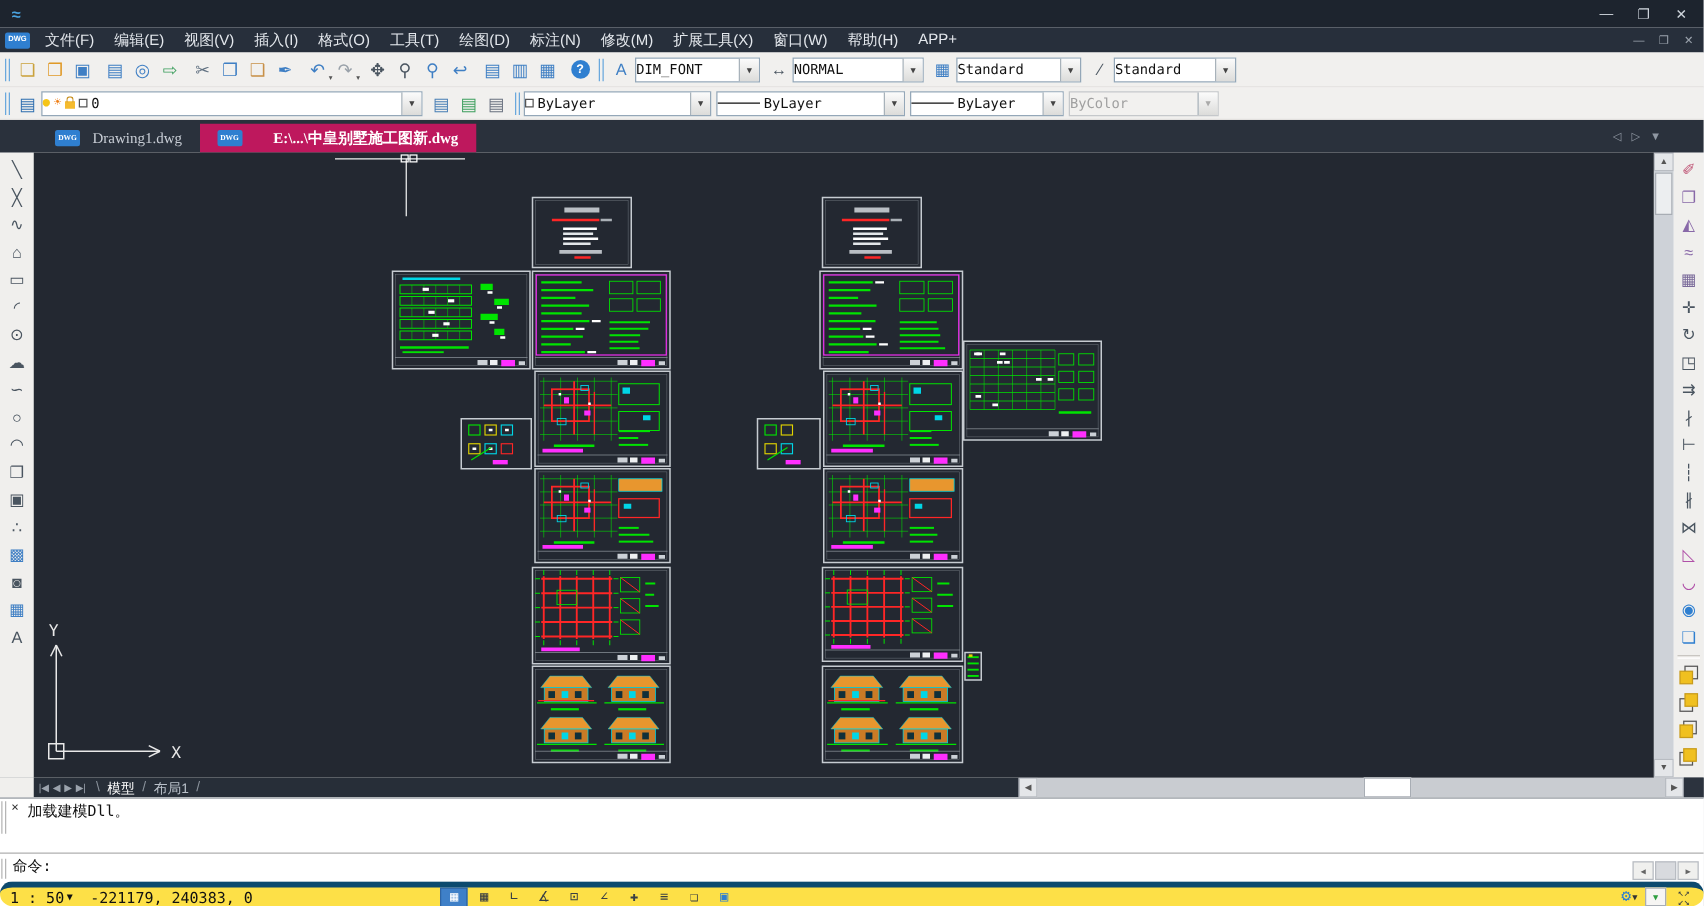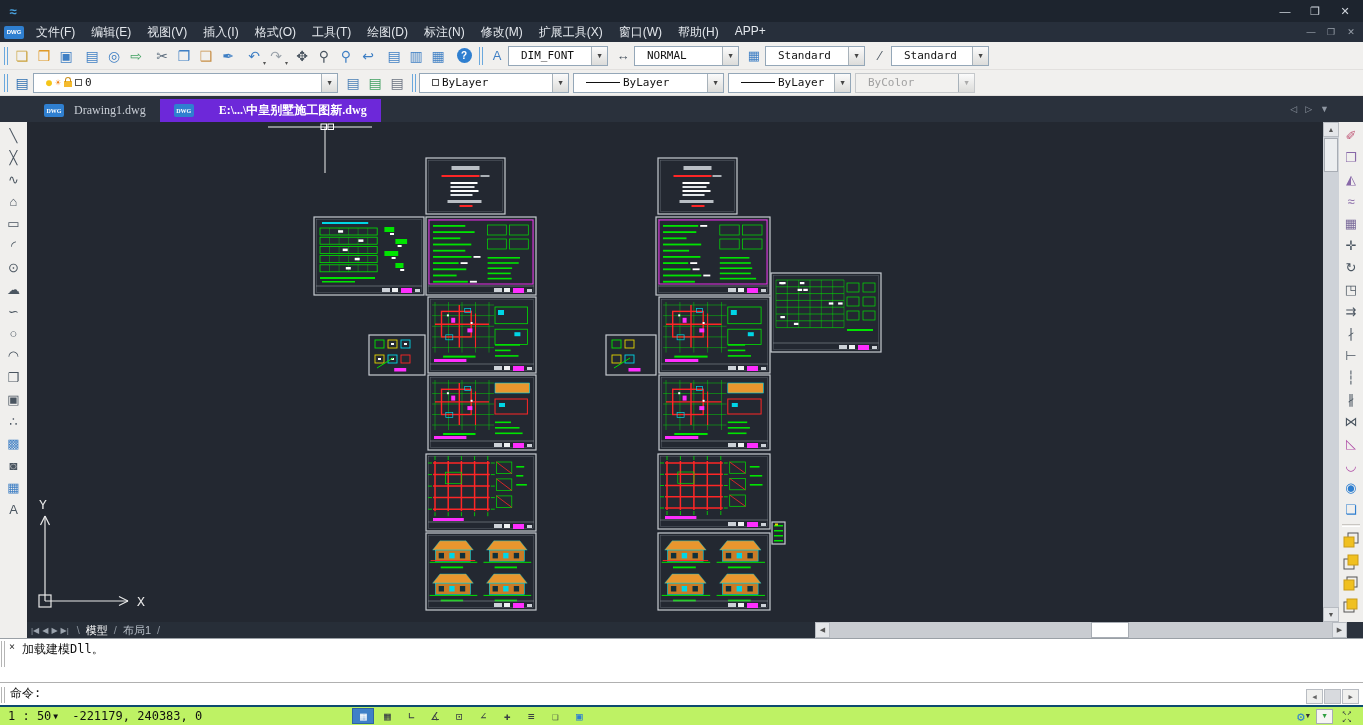--- a/index.html
+++ b/index.html
@@ -16,32 +16,32 @@
   .mdi-btn{width:16px;height:14px;display:flex;align-items:center;justify-content:center;font-size:9px;}
   .toolbar{background:#f1f0ee;display:flex;align-items:center;border-bottom:1px solid #e2e0de;}
   #toolbar1{height:28px;}
   #toolbar2{height:26px;}
   .grip{width:1px;height:18px;background:#6aa8dd;box-shadow:3px 0 0 #6aa8dd;margin:0 6px 0 4px;flex:none;}
   .tbi{width:22px;height:22px;display:flex;align-items:center;justify-content:center;font-size:14px;flex:none;cursor:default;position:relative;}
   .tbi .caret{position:absolute;right:-1px;bottom:1px;font-size:6px;color:#555;}
   .tb-gap{width:4px;flex:none;}
   .help-circle{width:15px;height:15px;border-radius:50%;background:#2f7fd0;color:#fff;font-size:10px;font-weight:bold;display:flex;align-items:center;justify-content:center;}
   .combo{display:flex;align-items:center;height:20px;background:#fff;border:1px solid #94a7b8;font-family:"DejaVu Sans Mono",monospace;font-size:11px;color:#111;flex:none;}
-  .combo .val{flex:1;padding:0 12px;white-space:nowrap;overflow:hidden;display:flex;align-items:center;gap:3px;}
+  .combo .val{flex:1;padding:0 0;white-space:nowrap;overflow:hidden;display:flex;align-items:center;gap:3px;}
   .combo .btn{width:16px;align-self:stretch;background:linear-gradient(#fbfbfb,#dcdcda);border-left:1px solid #a8b2ba;display:flex;align-items:center;justify-content:center;font-size:7px;color:#444;flex:none;}
   .combo.disabled{background:#f2f1ef;color:#a0a0a0;border-color:#c5c8cb;}
   .combo.disabled .btn{color:#aaa;}
   .mini{font-size:10px;line-height:1;}
   .mini-sq{width:7px;height:7px;border:1px solid #555;flex:none;display:inline-block;}
   .mini-lock{position:relative;width:8px;height:6px;background:#f5bb2e;flex:none;display:inline-block;margin-top:2px;}
   .mini-lock::before{content:"";position:absolute;top:-4px;left:1px;width:4px;height:4px;border:1px solid #c89020;border-bottom:none;border-radius:3px 3px 0 0;}
   .swatch-line{display:inline-block;width:34px;height:1px;background:#111;flex:none;}
   .tabbar{height:26px;background:#2a313c;display:flex;align-items:flex-end;padding-left:30px;position:relative;}
   .doc-tab{height:23px;display:flex;align-items:center;gap:6px;padding:0 14px;color:#c9ced6;font-size:12px;cursor:default;font-family:Liberation Serif, serif;}
-  .doc-tab.active{background:#6d28d9;color:#fff;font-weight:bold;gap:21px;}
+  .doc-tab.active{background:#be185d;color:#fff;font-weight:bold;gap:21px;}
   .tab-arrows{position:absolute;right:34px;top:0;height:100%;display:flex;align-items:center;gap:8px;color:#8f97a2;font-size:9px;}
   .main{display:flex;height:500px;}
   .tool-strip{width:27px;background:#f0efed;display:flex;flex-direction:column;align-items:center;padding-top:2px;flex:none;}
   .tool-strip.right{width:24px;}
   .strip-icon{width:22px;height:22px;display:flex;align-items:center;justify-content:center;font-size:13px;color:#4a5560;flex:none;cursor:default;}
   .strip-sep{width:18px;height:1px;background:#c9c6c2;margin:4px 0;box-shadow:0 2px 0 #fff;}
   .canvas-wrap{position:relative;width:1296px;height:500px;background:#232831;flex:none;overflow:hidden;}
   .vscroll{width:16px;background:#ced2d8;display:flex;flex-direction:column;flex:none;}
   .vs-arrow{height:15px;background:#e4e6e9;border:1px solid #b8bcc2;display:flex;align-items:center;justify-content:center;font-size:7px;color:#555;flex:none;}
   .vs-thumb{height:34px;background:#eceef0;border:1px solid #a8adb4;margin:1px;}
@@ -62,21 +62,21 @@
   .cmdarea{height:67px;background:#fff;position:relative;border-top:1px solid #9aa0a6;font-family:"DejaVu Sans Mono",monospace;color:#111;}
   .cmd-grip{position:absolute;left:1px;top:2px;width:4px;height:26px;border-left:1px solid #b5b5b5;border-right:1px solid #b5b5b5;}
   .cmd-close{position:absolute;left:7px;top:3px;font-size:10px;color:#333;width:10px;height:10px;line-height:10px;text-align:center;}
   .cmd-history{position:absolute;left:22px;top:2px;font-size:12px;}
   .cmd-divider{position:absolute;left:0;right:0;bottom:22px;border-top:1px solid #b0b0b0;}
   .cmd-prompt{position:absolute;left:10px;bottom:3px;font-size:12px;}
   .cmd-grip2{position:absolute;left:1px;bottom:2px;width:4px;height:16px;border-left:1px solid #b5b5b5;border-right:1px solid #b5b5b5;}
   .cmd-scroll{position:absolute;right:4px;bottom:1px;display:flex;gap:1px;}
   .cmd-scroll span{width:17px;height:15px;border:1px solid #b8bcc2;background:#f0f0ee;display:flex;align-items:center;justify-content:center;font-size:7px;color:#666;}
   .cmd-scroll span.thumb{background:#d8dade;}
-  .statusbar{height:20px;background:#bef264;border-top:2px solid #0c4a6e;display:flex;align-items:center;padding:0 8px;font-family:"DejaVu Sans Mono",monospace;font-size:12px;color:#111;}
+  .statusbar{height:20px;background:#fde047;border-top:5px solid #0c4a6e;display:flex;align-items:center;padding:0 8px;font-family:"DejaVu Sans Mono",monospace;font-size:12px;color:#111;border-radius:10px;}
   .scale-ctl{display:flex;align-items:center;gap:2px;cursor:default;}
   .scale-caret{font-size:8px;}
   .coords{margin-left:14px;}
   .st-toggles{display:flex;gap:2px;margin-left:150px;}
   .st{width:22px;height:16px;display:flex;align-items:center;justify-content:center;font-size:11px;color:#3a3f44;cursor:default;}
   .st.active{background:#3f80c8;color:#fff;border:1px solid #2f64a2;}
   .st-right{margin-left:auto;display:flex;align-items:center;gap:6px;}
   .gear{color:#2f7fd0;font-size:13px;display:flex;align-items:center;gap:1px;cursor:default;}
   .gear .dn{color:#333;font-size:7px;}
   .popbtn{width:17px;height:15px;border:1px solid #a8adb4;background:#f6f5f3;display:flex;align-items:center;justify-content:center;font-size:7px;color:#2f9f3f;cursor:default;}

